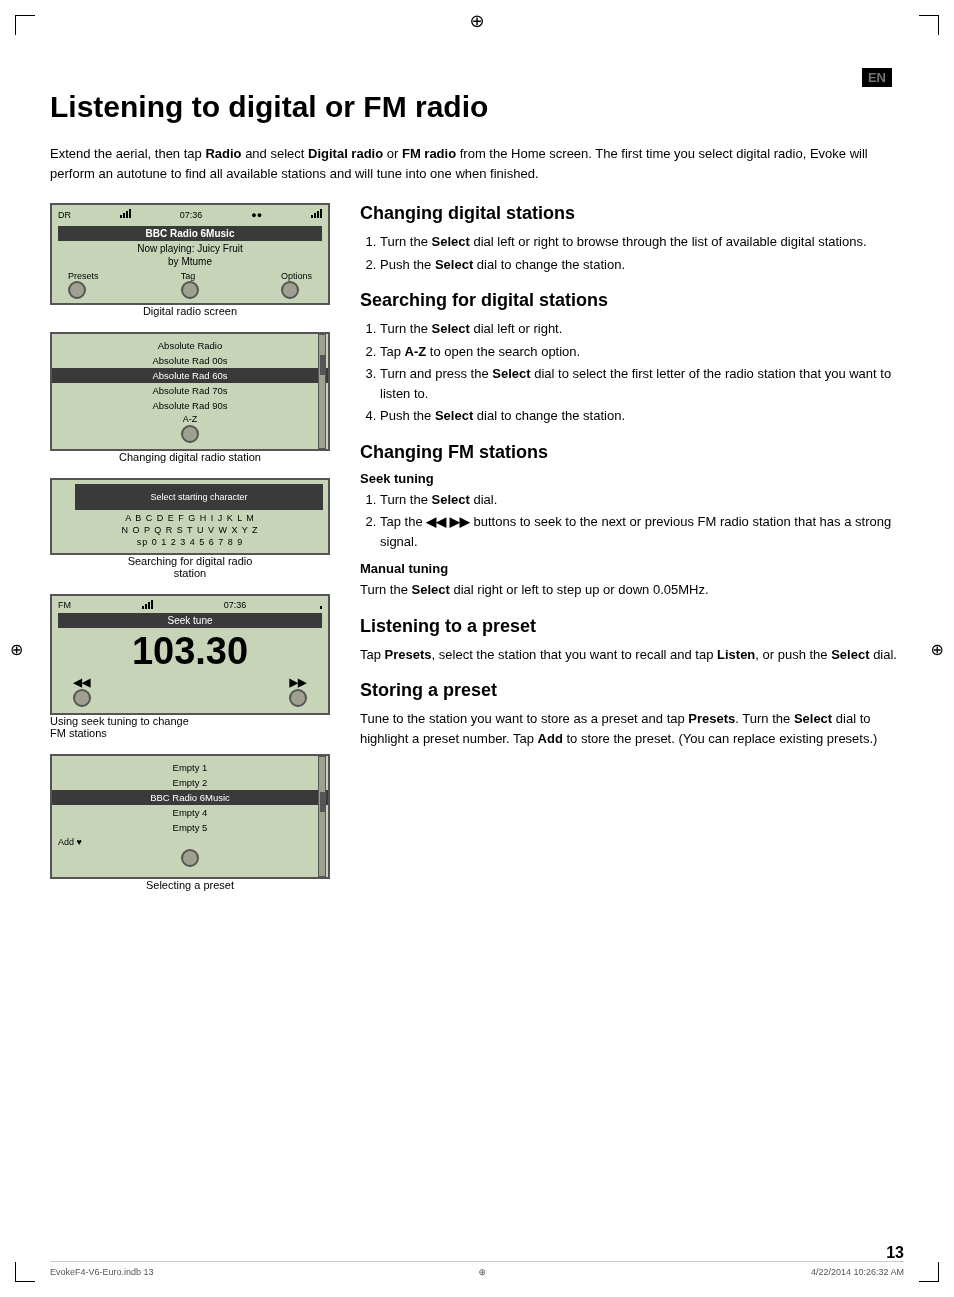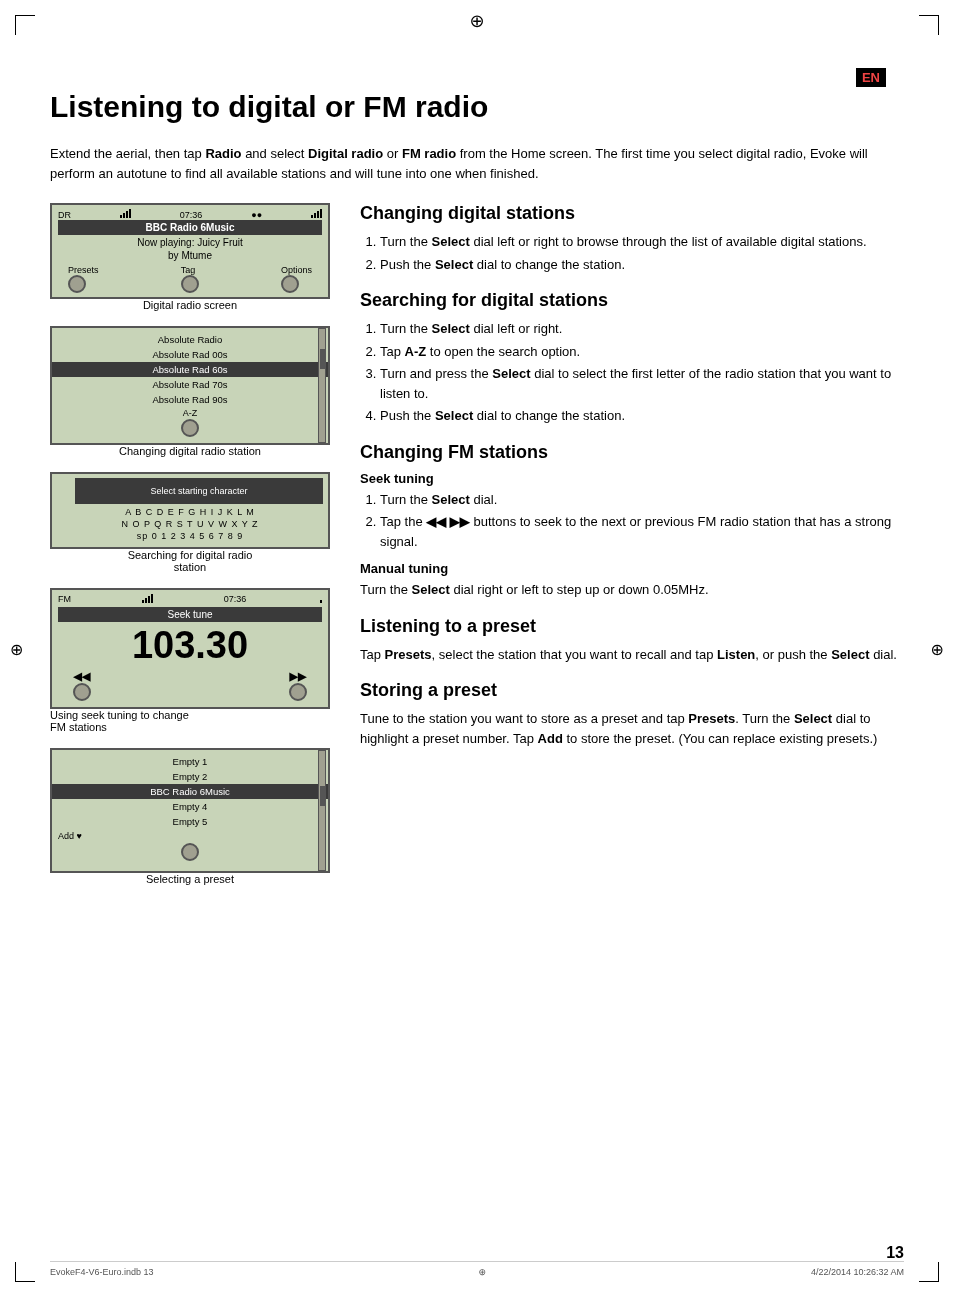--- a/index.html
+++ b/index.html
@@ -30,23 +30,23 @@
     }
     .corner-tl { top: 15px; left: 15px; border-width: 1px 0 0 1px; }
     .corner-tr { top: 15px; right: 15px; border-width: 1px 1px 0 0; }
     .corner-bl { bottom: 15px; left: 15px; border-width: 0 0 1px 1px; }
     .corner-br { bottom: 15px; right: 15px; border-width: 0 1px 1px 0; }
 
     
     .en-badge {
       position: absolute;
       top: 68px;
-      right: 68px;
+      right: 62px;
       background: #000;
-      color: #ef4444;
+      color: #737373;
       font-size: 13px;
       font-weight: bold;
       padding: 2px 6px;
     }
 
     
     .page-title {
       font-size: 30px;
       font-weight: bold;
       margin-top: 60px;
@@ -96,21 +96,21 @@
       background: #c8d4b8;
       border: 2px solid #555;
       font-size: 10px;
       padding: 4px 6px;
     }
     .dr-topbar {
       display: flex;
       justify-content: space-between;
       align-items: center;
       font-size: 9px;
-      margin-bottom: 0;
+      margin-bottom: 6px;
     }
     .dr-station {
       background: #3a3a3a;
       color: #fff;
       text-align: center;
       padding: 2px;
       font-size: 10px;
       font-weight: bold;
     }
     .dr-nowplaying {

